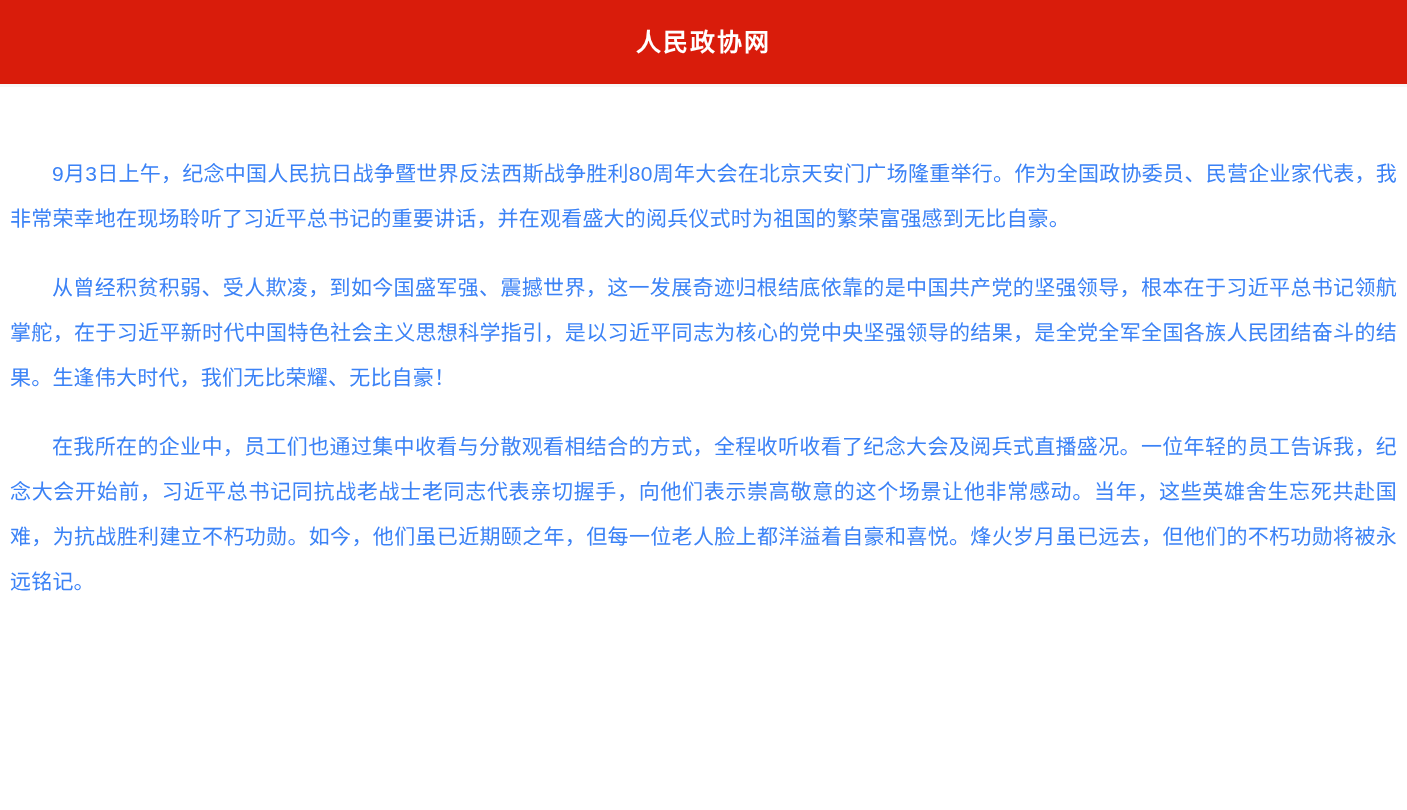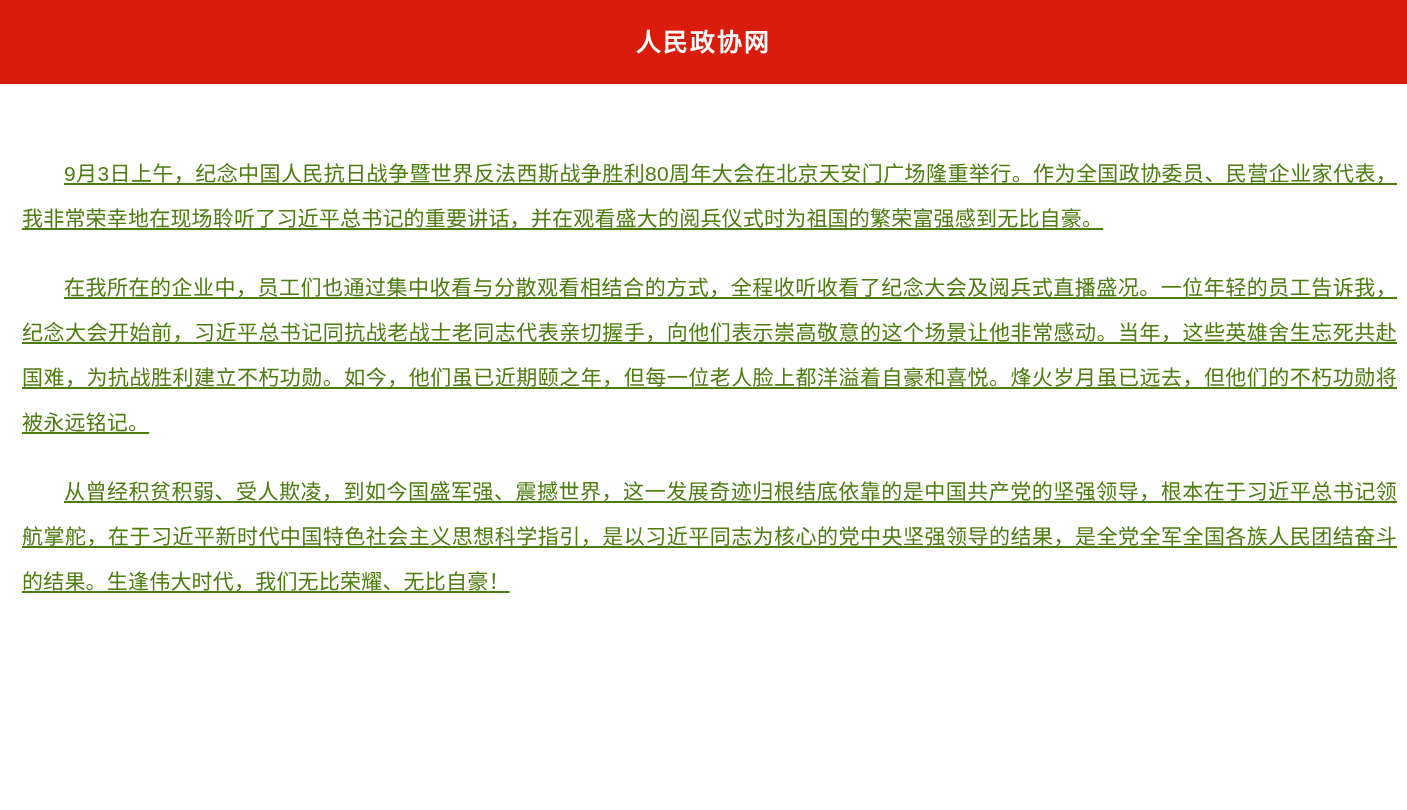--- a/index.html
+++ b/index.html
@@ -56,44 +56,43 @@
     padding-top: 72px;
     padding-left: 2px;
     letter-spacing: 0px;
   }
   .article-body {
     margin-top: 64px;
   }
   .article-body p {
     font-size: 21px;
     line-height: 45px;
-    color: #4d7c0f;
-    margin: 0 0 24px 12px;
+    color: #3b82f6;
+    margin: 0 0 24px 0;
     text-align: justify;
     text-justify: inter-ideograph;
     text-indent: 2em;
     letter-spacing: 0.2px;
-    text-decoration: underline;
   }
   .article-body p:last-child {
     margin-bottom: 0;
   }
 </style>
 </head>
 <body>
 
 <div class="page">
 
   <header class="site-header">
     <div class="site-title">人民政协网</div>
   </header>
   <div class="header-strip"></div>
 
   <main class="article">
 
     <div class="article-body">
       <p>9月3日上午，纪念中国人民抗日战争暨世界反法西斯战争胜利80周年大会在北京天安门广场隆重举行。作为全国政协委员、民营企业家代表，我非常荣幸地在现场聆听了习近平总书记的重要讲话，并在观看盛大的阅兵仪式时为祖国的繁荣富强感到无比自豪。</p>
+      <p>从曾经积贫积弱、受人欺凌，到如今国盛军强、震撼世界，这一发展奇迹归根结底依靠的是中国共产党的坚强领导，根本在于习近平总书记领航掌舵，在于习近平新时代中国特色社会主义思想科学指引，是以习近平同志为核心的党中央坚强领导的结果，是全党全军全国各族人民团结奋斗的结果。生逢伟大时代，我们无比荣耀、无比自豪！</p>
       <p>在我所在的企业中，员工们也通过集中收看与分散观看相结合的方式，全程收听收看了纪念大会及阅兵式直播盛况。一位年轻的员工告诉我，纪念大会开始前，习近平总书记同抗战老战士老同志代表亲切握手，向他们表示崇高敬意的这个场景让他非常感动。当年，这些英雄舍生忘死共赴国难，为抗战胜利建立不朽功勋。如今，他们虽已近期颐之年，但每一位老人脸上都洋溢着自豪和喜悦。烽火岁月虽已远去，但他们的不朽功勋将被永远铭记。</p>
-      <p>从曾经积贫积弱、受人欺凌，到如今国盛军强、震撼世界，这一发展奇迹归根结底依靠的是中国共产党的坚强领导，根本在于习近平总书记领航掌舵，在于习近平新时代中国特色社会主义思想科学指引，是以习近平同志为核心的党中央坚强领导的结果，是全党全军全国各族人民团结奋斗的结果。生逢伟大时代，我们无比荣耀、无比自豪！</p>
     </div>
   </main>
 
 </div>
 
 </body></html>

